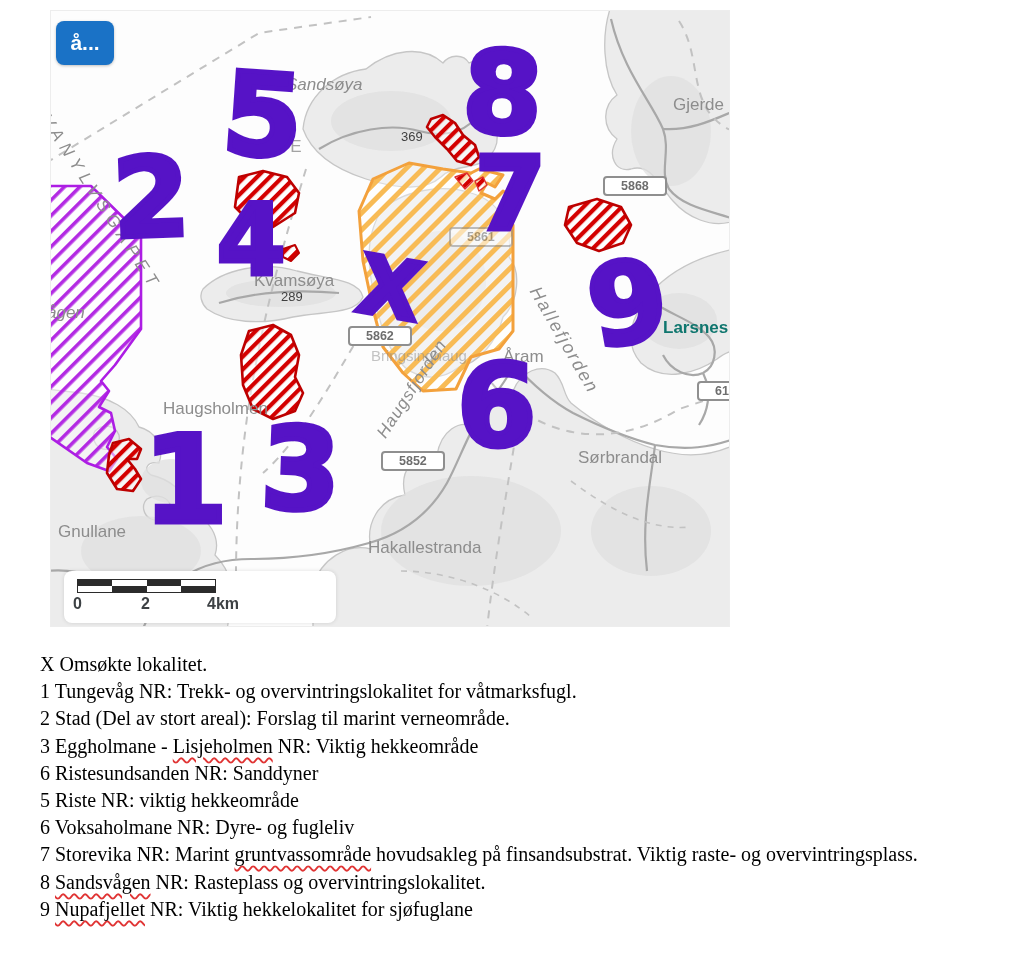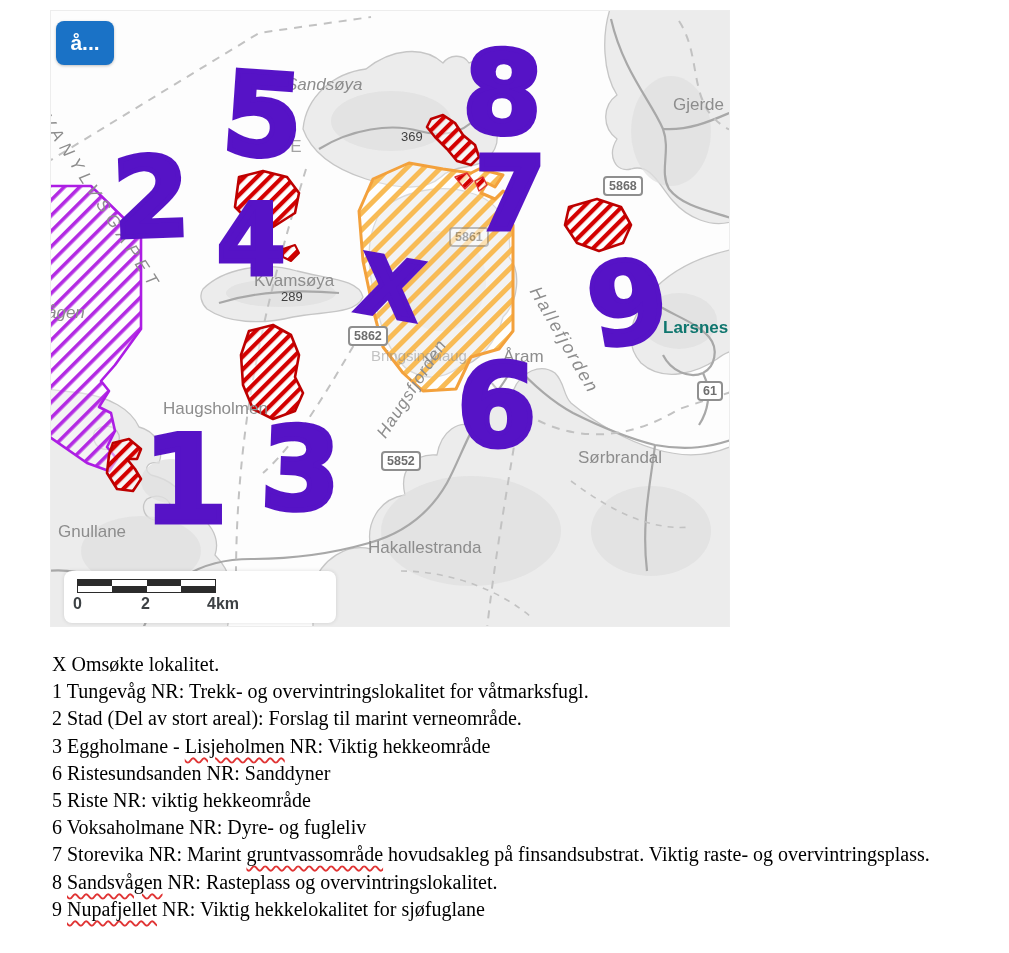--- a/index.html
+++ b/index.html
@@ -18,21 +18,21 @@
     font-family:"Liberation Sans",sans-serif;transform-origin:left top;
   }
   .maplabel.small{font-size:13px;color:#404040;}
   .maplabel.caps{letter-spacing:3px;color:#a3a3a3;}
   .maplabel.ital{font-style:italic;}
   .maplabel.boldpl{font-weight:bold;color:#0f766e;}
   .maplabel.faint{opacity:.5;color:#8a8a8a;font-size:15px;margin-top:44px;}
   .roadsign{
     position:absolute;background:#ffffff;border:2px solid #8f8f8f;border-radius:4px;
     color:#6e6e6e;font-size:12.5px;font-weight:bold;line-height:14px;
-    padding:1px 4px;white-space:nowrap;
+    padding:1px 16px;white-space:nowrap;
   }
   .marker{
     position:absolute;line-height:1;font-family:"DejaVu Sans",sans-serif;
     font-weight:bold;color:#5613c6;-webkit-text-stroke:5px #5613c6;
     transform-origin:center center;user-select:none;
   }
   .mapbtn{
     position:absolute;left:5px;top:10px;width:58px;height:44px;
     background:#1a72c6;border:none;border-radius:8px;color:#ffffff;
     font-size:21px;font-weight:bold;font-family:"Liberation Sans",sans-serif;
@@ -46,21 +46,21 @@
   .scalebar .row{display:flex;height:50%;}
   .scalebar .row div{flex:1;}
   .sb-d{background:#2b2b2b;} .sb-w{background:#ffffff;}
   .scaletick{position:absolute;top:24px;font-size:16px;font-weight:bold;color:#3d4144;}
   .attribution{
     position:absolute;left:612px;top:586px;width:70px;height:28px;background:#ffffff;
     color:#555555;font-size:16.5px;line-height:28px;white-space:nowrap;margin-top:37px;
   }
   
   .legend{
-    position:absolute;left:52px;top:651px;width:910px;
+    position:absolute;left:40px;top:651px;width:910px;
     font-family:"Liberation Serif",serif;font-size:20px;line-height:27.2px;color:#000000;
   }
   .legend p{margin:0;}
   .wavy{
     text-decoration:underline;text-decoration-style:wavy;
     text-decoration-color:#e03434;text-decoration-thickness:1.5px;text-underline-offset:4px;
   }
 </style>
 </head>
 <body>

